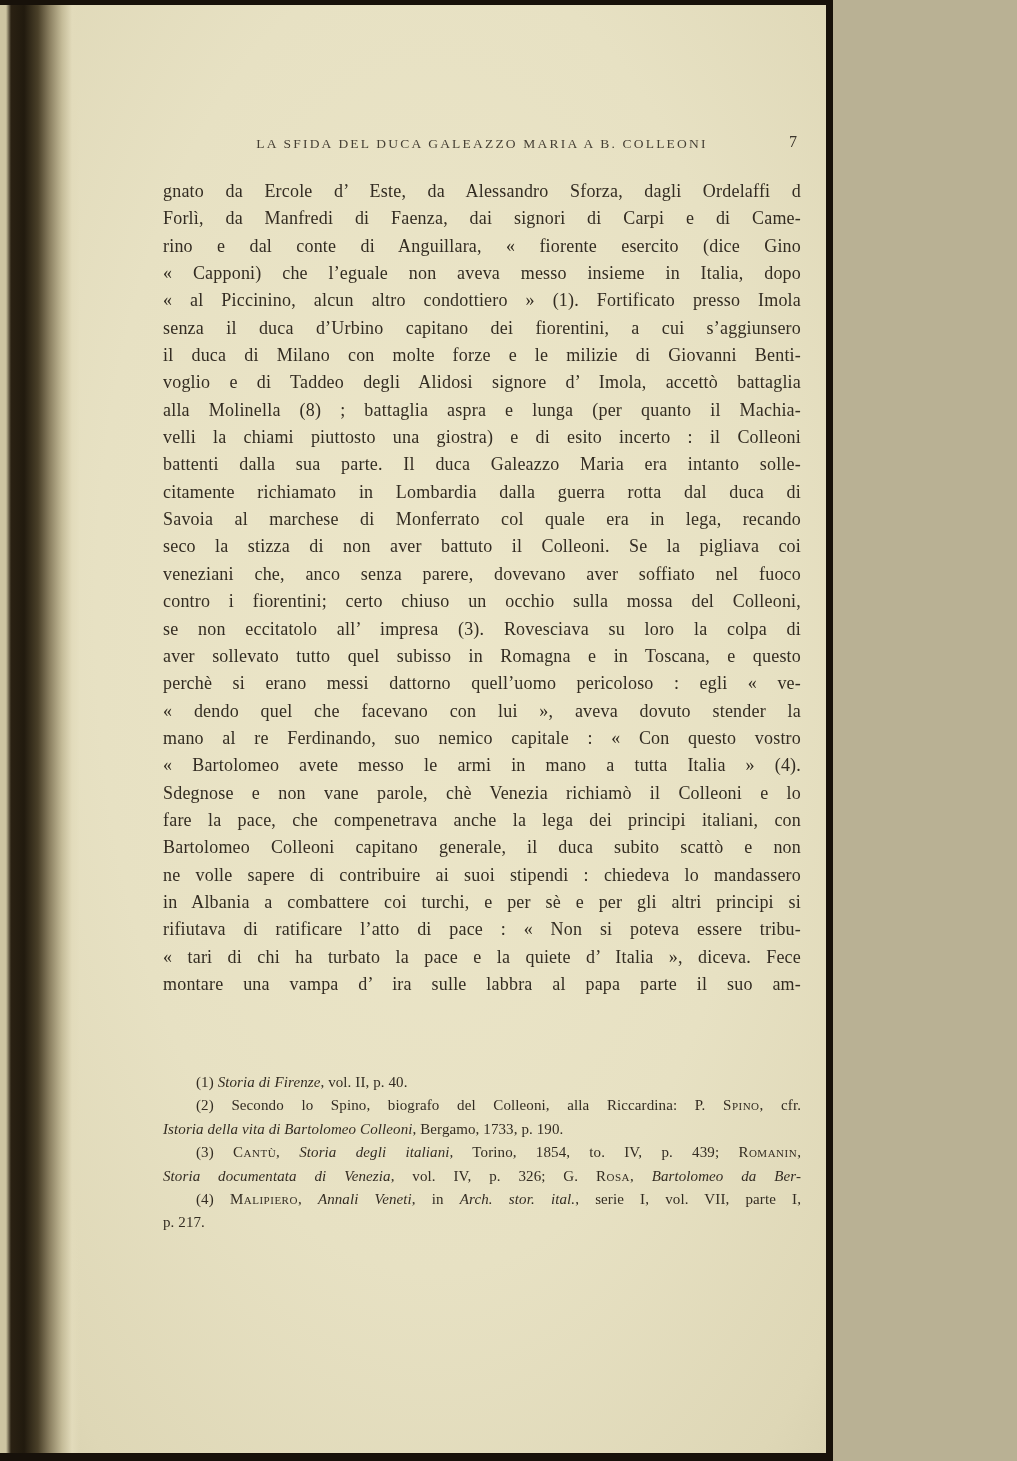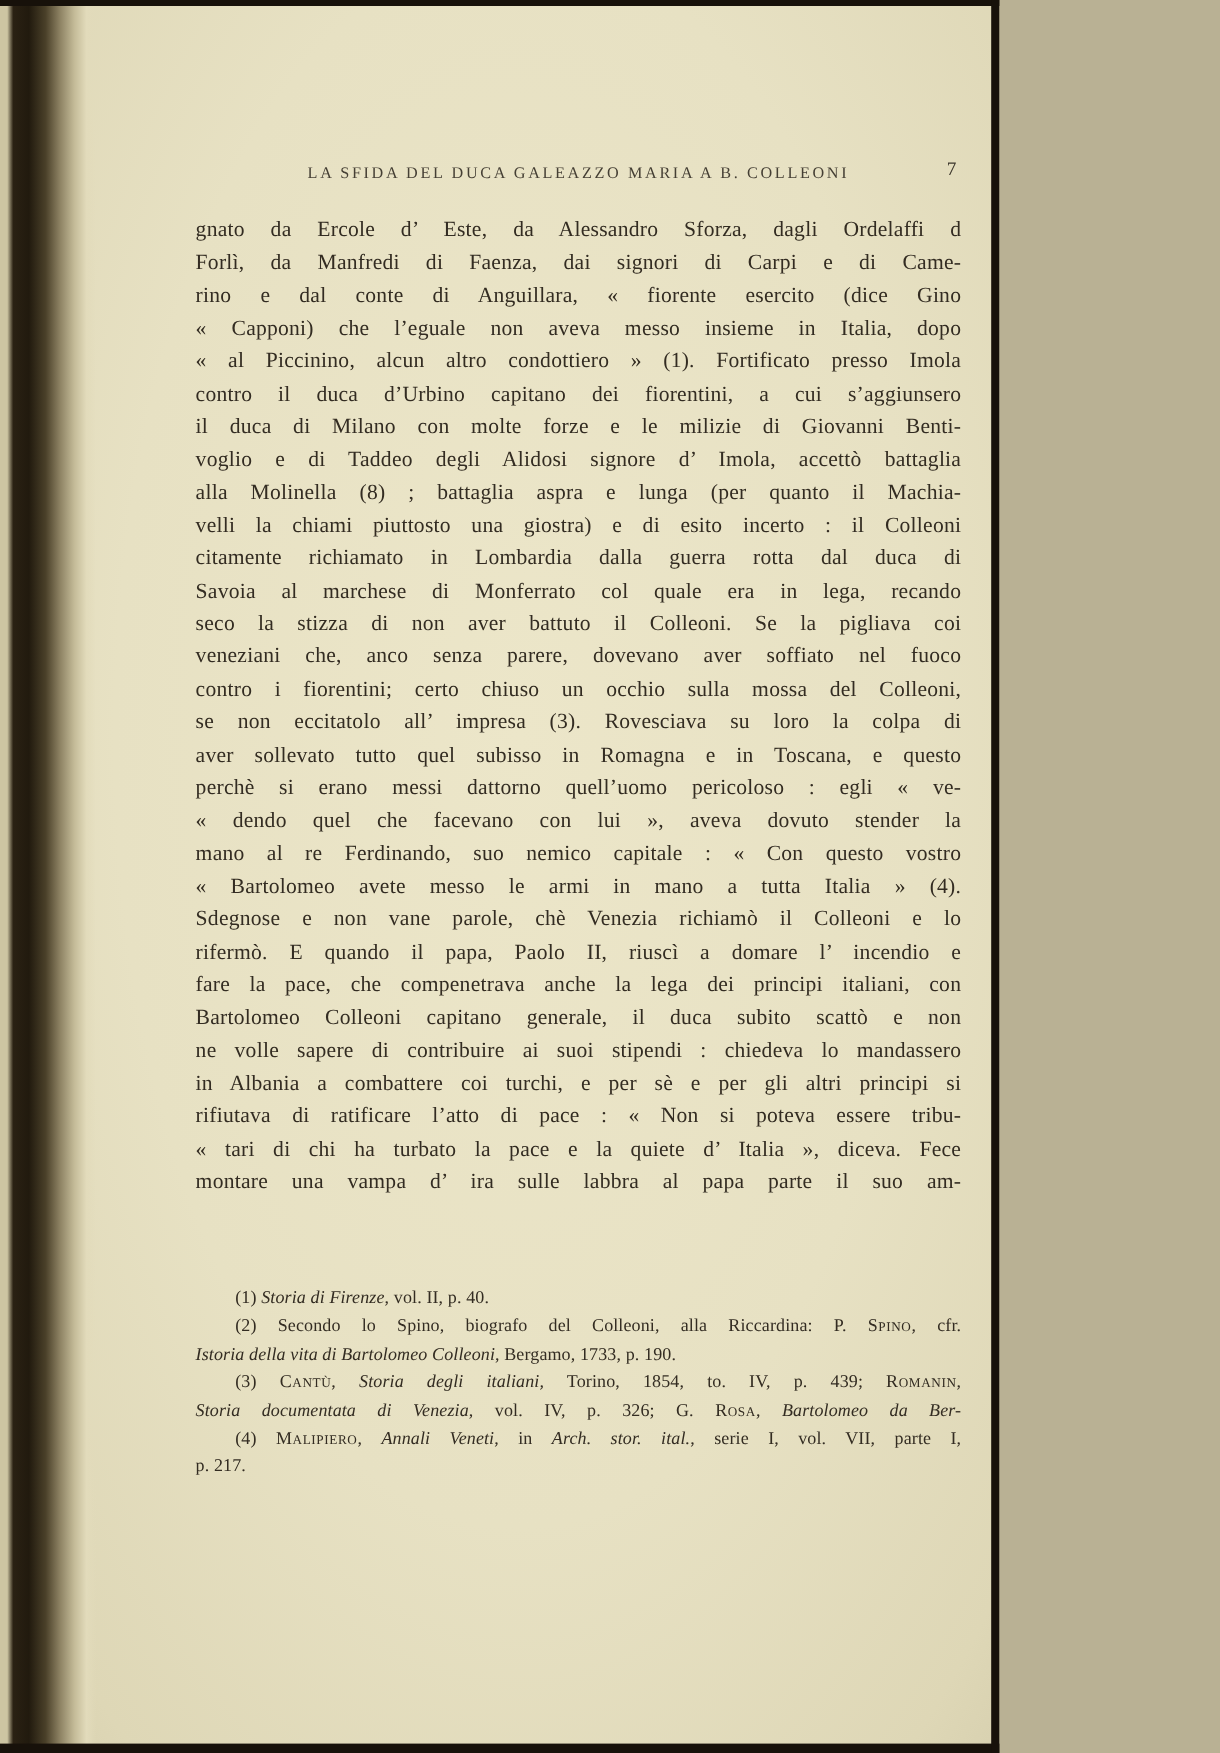--- a/index.html
+++ b/index.html
@@ -93,38 +93,38 @@
     <div class="header">
       <span class="running-title">LA SFIDA DEL DUCA GALEAZZO MARIA A B. COLLEONI</span>
       <span class="page-number">7</span>
     </div>
     <div class="body-text">
         <div class="bline">gnato da Ercole d’ Este, da Alessandro Sforza, dagli Ordelaffi d</div>
         <div class="bline">Forlì, da Manfredi di Faenza, dai signori di Carpi e di Came-</div>
         <div class="bline">rino e dal conte di Anguillara, « fiorente esercito (dice Gino</div>
         <div class="bline">« Capponi) che l’eguale non aveva messo insieme in Italia, dopo</div>
         <div class="bline">« al Piccinino, alcun altro condottiero » (1). Fortificato presso Imola</div>
-        <div class="bline">contro il duca d’Urbino capitano dei fiorentini, a cui s’aggiunsero</div>
+        <div class="bline">senza il duca d’Urbino capitano dei fiorentini, a cui s’aggiunsero</div>
         <div class="bline">il duca di Milano con molte forze e le milizie di Giovanni Benti-</div>
         <div class="bline">voglio e di Taddeo degli Alidosi signore d’ Imola, accettò battaglia</div>
         <div class="bline">alla Molinella (8) ; battaglia aspra e lunga (per quanto il Machia-</div>
         <div class="bline">velli la chiami piuttosto una giostra) e di esito incerto : il Colleoni</div>
+        <div class="bline">battenti dalla sua parte. Il duca Galeazzo Maria era intanto solle-</div>
         <div class="bline">citamente richiamato in Lombardia dalla guerra rotta dal duca di</div>
         <div class="bline">Savoia al marchese di Monferrato col quale era in lega, recando</div>
         <div class="bline">seco la stizza di non aver battuto il Colleoni. Se la pigliava coi</div>
         <div class="bline">veneziani che, anco senza parere, dovevano aver soffiato nel fuoco</div>
         <div class="bline">contro i fiorentini; certo chiuso un occhio sulla mossa del Colleoni,</div>
         <div class="bline">se non eccitatolo all’ impresa (3). Rovesciava su loro la colpa di</div>
         <div class="bline">aver sollevato tutto quel subisso in Romagna e in Toscana, e questo</div>
         <div class="bline">perchè si erano messi dattorno quell’uomo pericoloso : egli « ve-</div>
         <div class="bline">« dendo quel che facevano con lui », aveva dovuto stender la</div>
         <div class="bline">mano al re Ferdinando, suo nemico capitale : « Con questo vostro</div>
         <div class="bline">« Bartolomeo avete messo le armi in mano a tutta Italia » (4).</div>
         <div class="bline">Sdegnose e non vane parole, chè Venezia richiamò il Colleoni e lo</div>
-        <div class="bline">rifermò. E quando il papa, Paolo II, riuscì a domare l’ incendio e</div>
         <div class="bline">fare la pace, che compenetrava anche la lega dei principi italiani, con</div>
         <div class="bline">Bartolomeo Colleoni capitano generale, il duca subito scattò e non</div>
         <div class="bline">ne volle sapere di contribuire ai suoi stipendi : chiedeva lo mandassero</div>
         <div class="bline">in Albania a combattere coi turchi, e per sè e per gli altri principi si</div>
         <div class="bline">rifiutava di ratificare l’atto di pace : « Non si poteva essere tribu-</div>
         <div class="bline">« tari di chi ha turbato la pace e la quiete d’ Italia », diceva. Fece</div>
         <div class="bline">montare una vampa d’ ira sulle labbra al papa parte il suo am-</div>
       </div>
     <div class="footnotes">
         <div class="fline first"><span>(1) </span><span class="it">Storia di Firenze</span><span>, vol. II, p. 40.</span></div>

